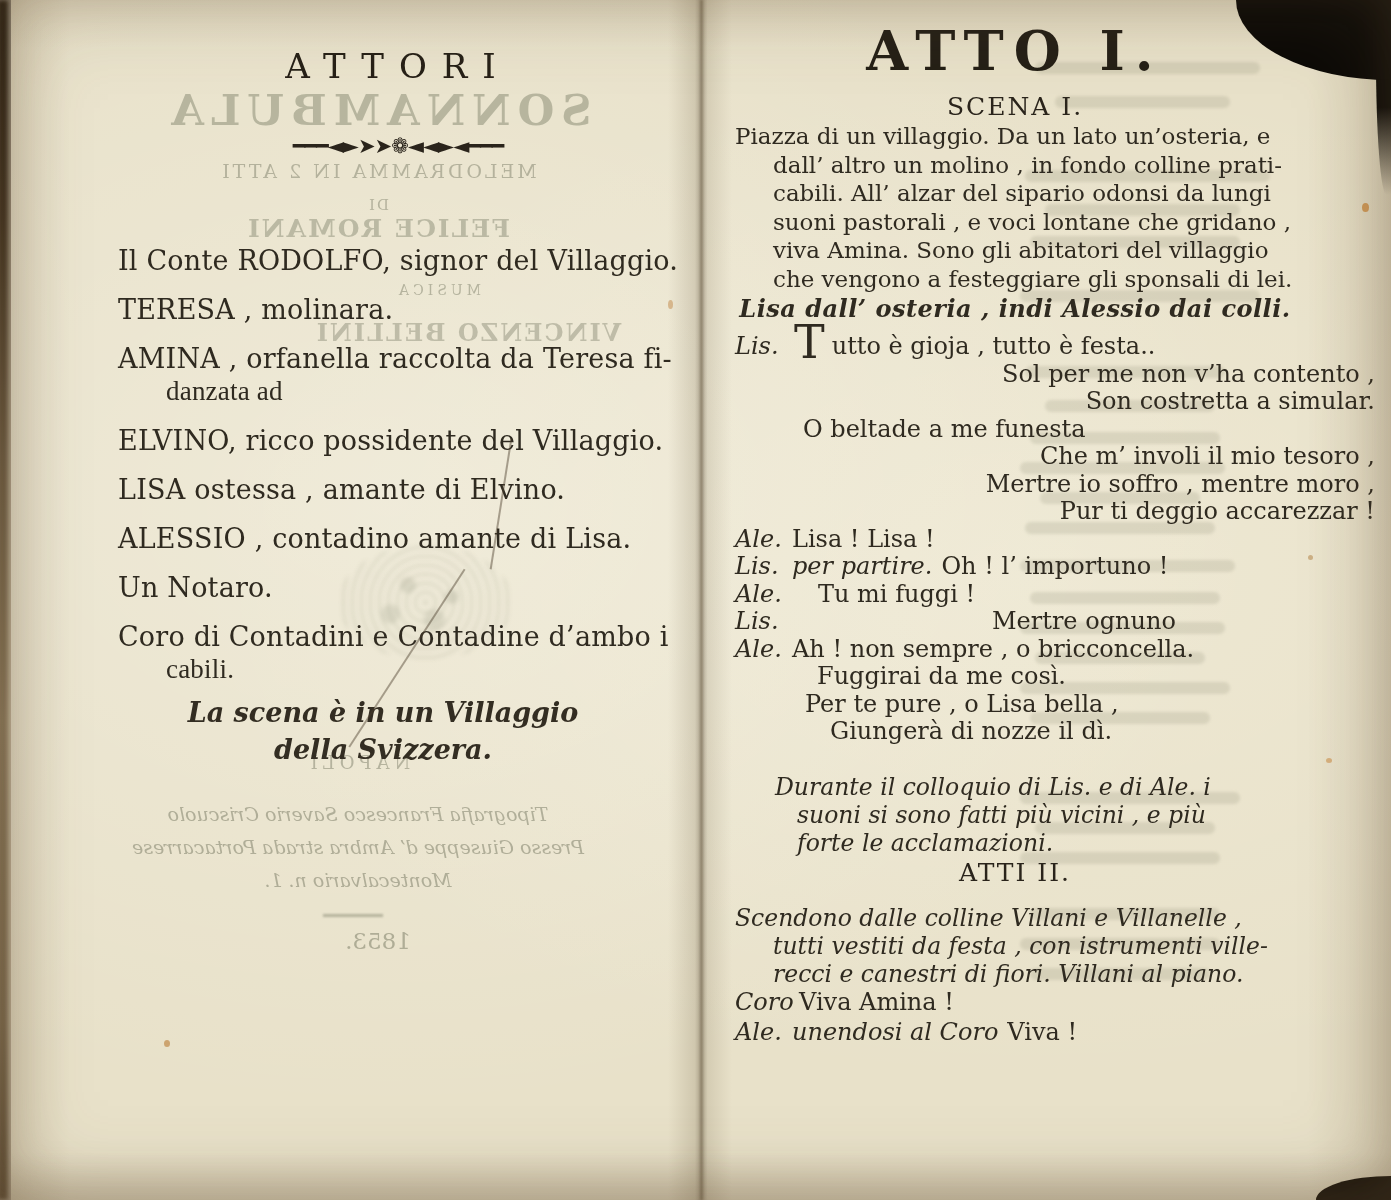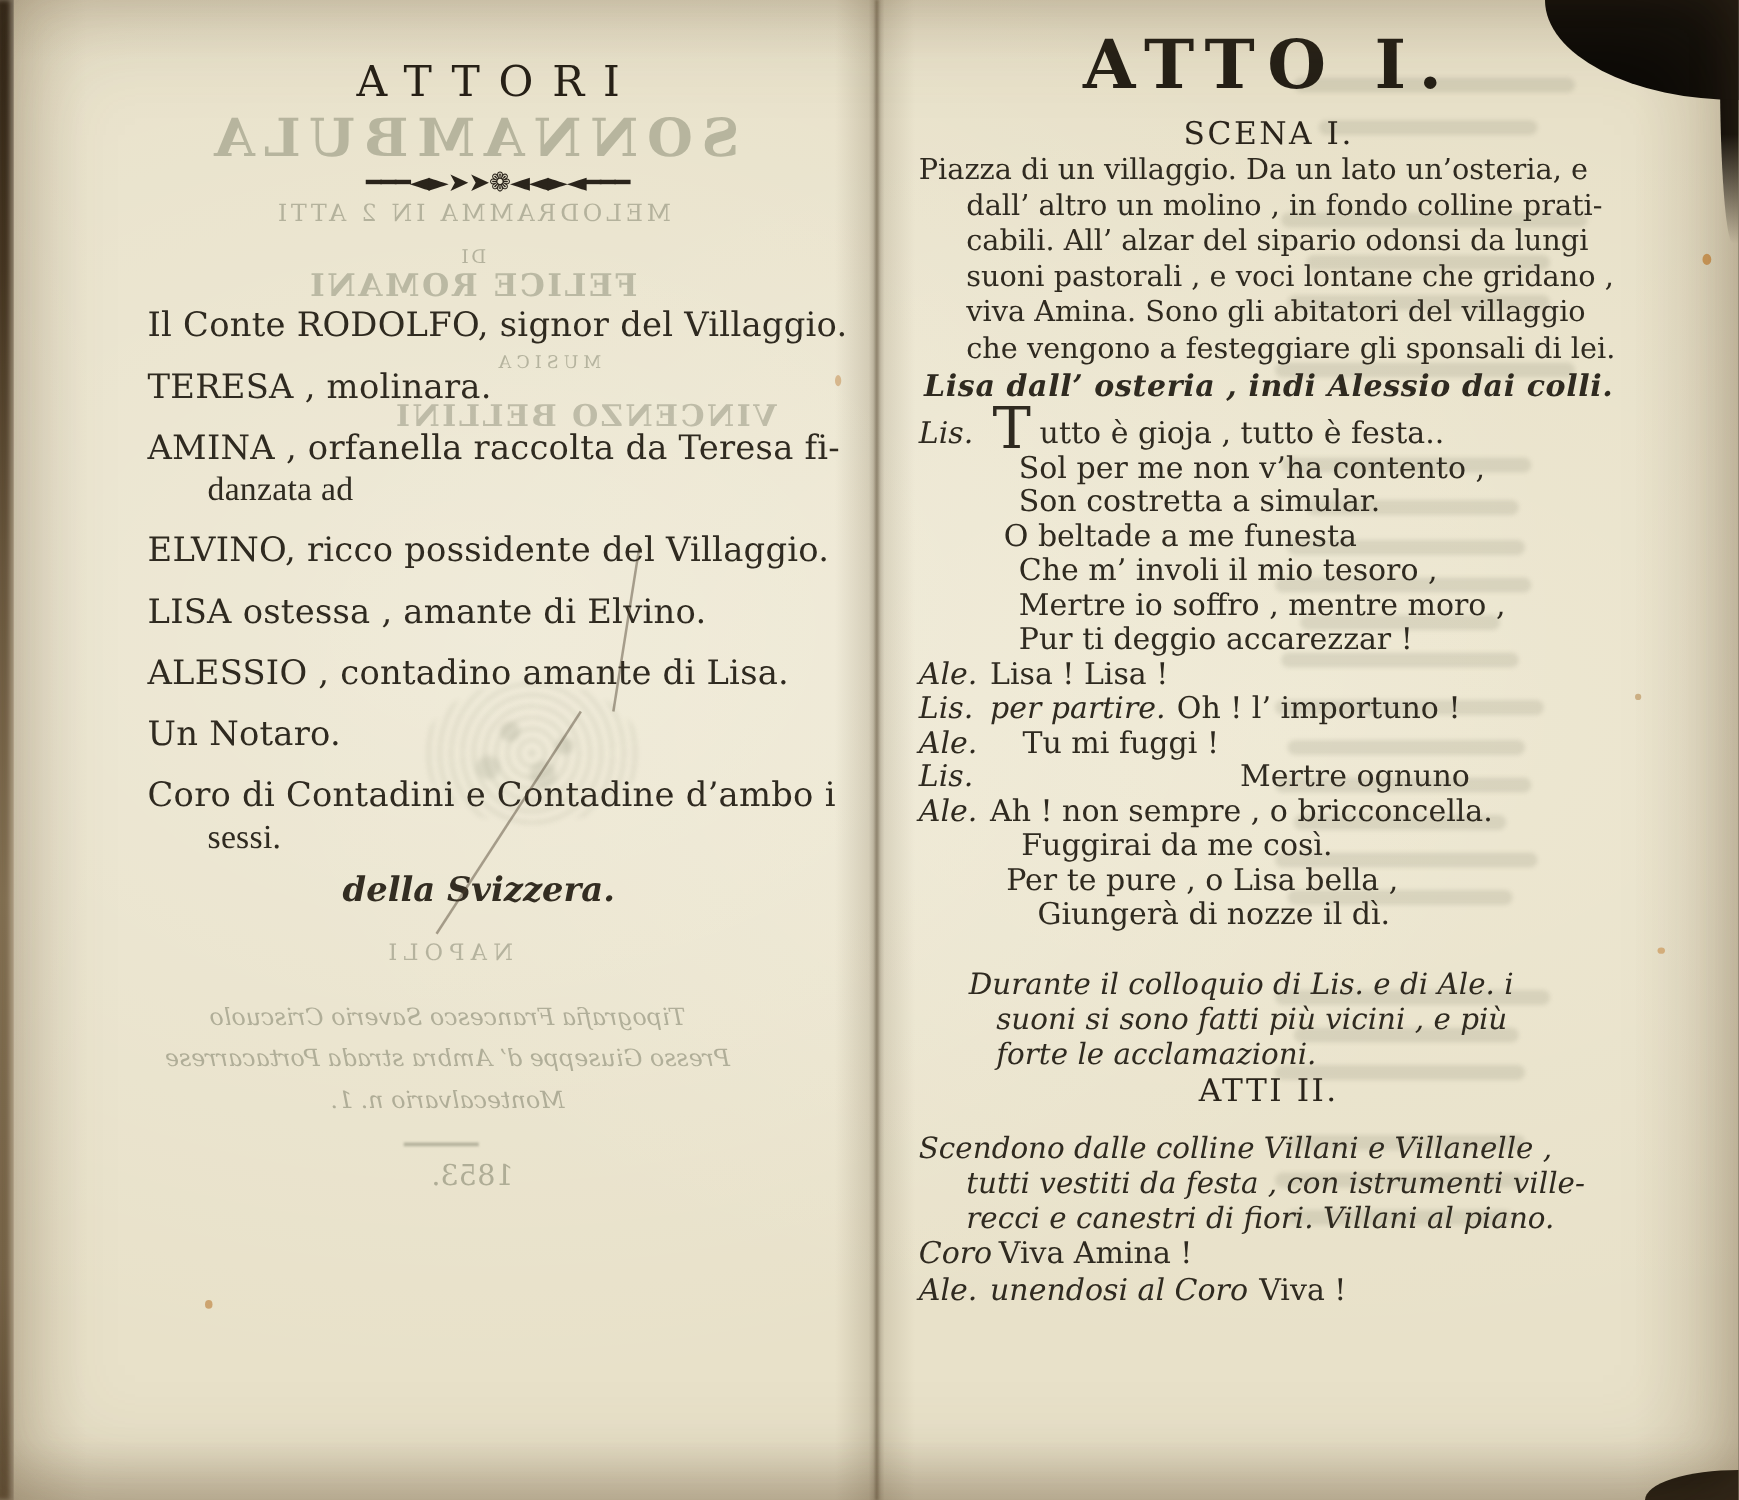--- a/index.html
+++ b/index.html
@@ -66,21 +66,21 @@
   .s1-dir{top:122px;}
   .s2-dir{top:904px;font-style:italic;font-size:23.5px;line-height:28px;}
   .dir-cont{padding-left:38px;}
   .entrance{top:294px;left:45px;width:560px;font-size:24px;font-weight:bold;font-style:italic;letter-spacing:0.5px;}
   .dialogue{top:333px;left:45px;width:640px;font-size:24px;line-height:27.5px;}
   .dline{white-space:nowrap;}
   .spk{display:inline-block;width:57px;font-style:italic;}
   .spk-w{display:inline-block;width:64px;font-style:italic;}
   .it{font-style:italic;margin-right:9px;}
   .dropcap{font-size:46px;line-height:0;vertical-align:-4px;margin:0 7px 0 2px;font-weight:500;}
-  .p80{padding-left:80px;}
+  .p80{padding-left:80px;text-align:right;}
   .p68{padding-left:68px;}
   .p82{padding-left:82px;}
   .p70{padding-left:70px;}
   .p95{padding-left:95px;}
   .m26{margin-left:26px;}
   .m200{margin-left:200px;}
   .note{top:773px;left:45px;width:590px;font-size:23.5px;font-style:italic;line-height:28px;}
   .n1{padding-left:40px;}
   .n2{padding-left:62px;}
   .s2-lines{top:988px;left:45px;width:600px;font-size:24px;line-height:29.5px;}
@@ -150,25 +150,26 @@
           <div>LISA ostessa , amante di Elvino.</div>
         </div>
       <div class="entry">
           <div>ALESSIO , contadino amante di Lisa.</div>
         </div>
       <div class="entry">
           <div>Un Notaro.</div>
         </div>
       <div class="entry">
         <div>Coro di Contadini e Contadine d’ambo i</div>
-        <div class="cl2">sessi.</div>
+        <div class="cl2">cabili.</div>
       </div>
     </div>
 
     <div class="abs ctr scene-note">
+      <div>La scena è in un Villaggio</div>
       <div>della Svizzera.</div>
     </div>
 
     <div class="crease crease-1"></div>
     <div class="crease crease-2"></div>
   </div>
 
   <div class="page page-right">
 
     <div>

